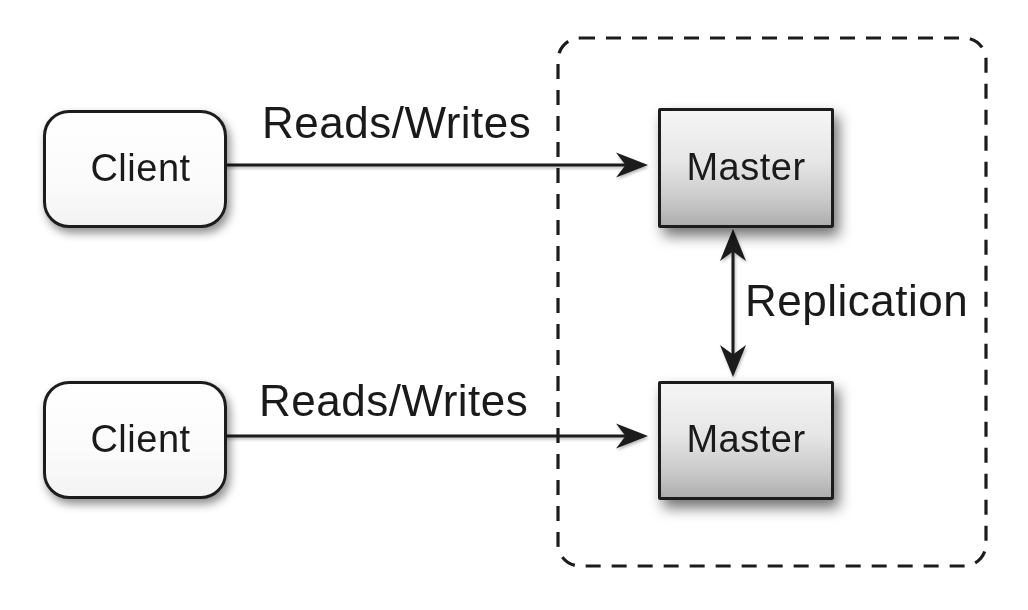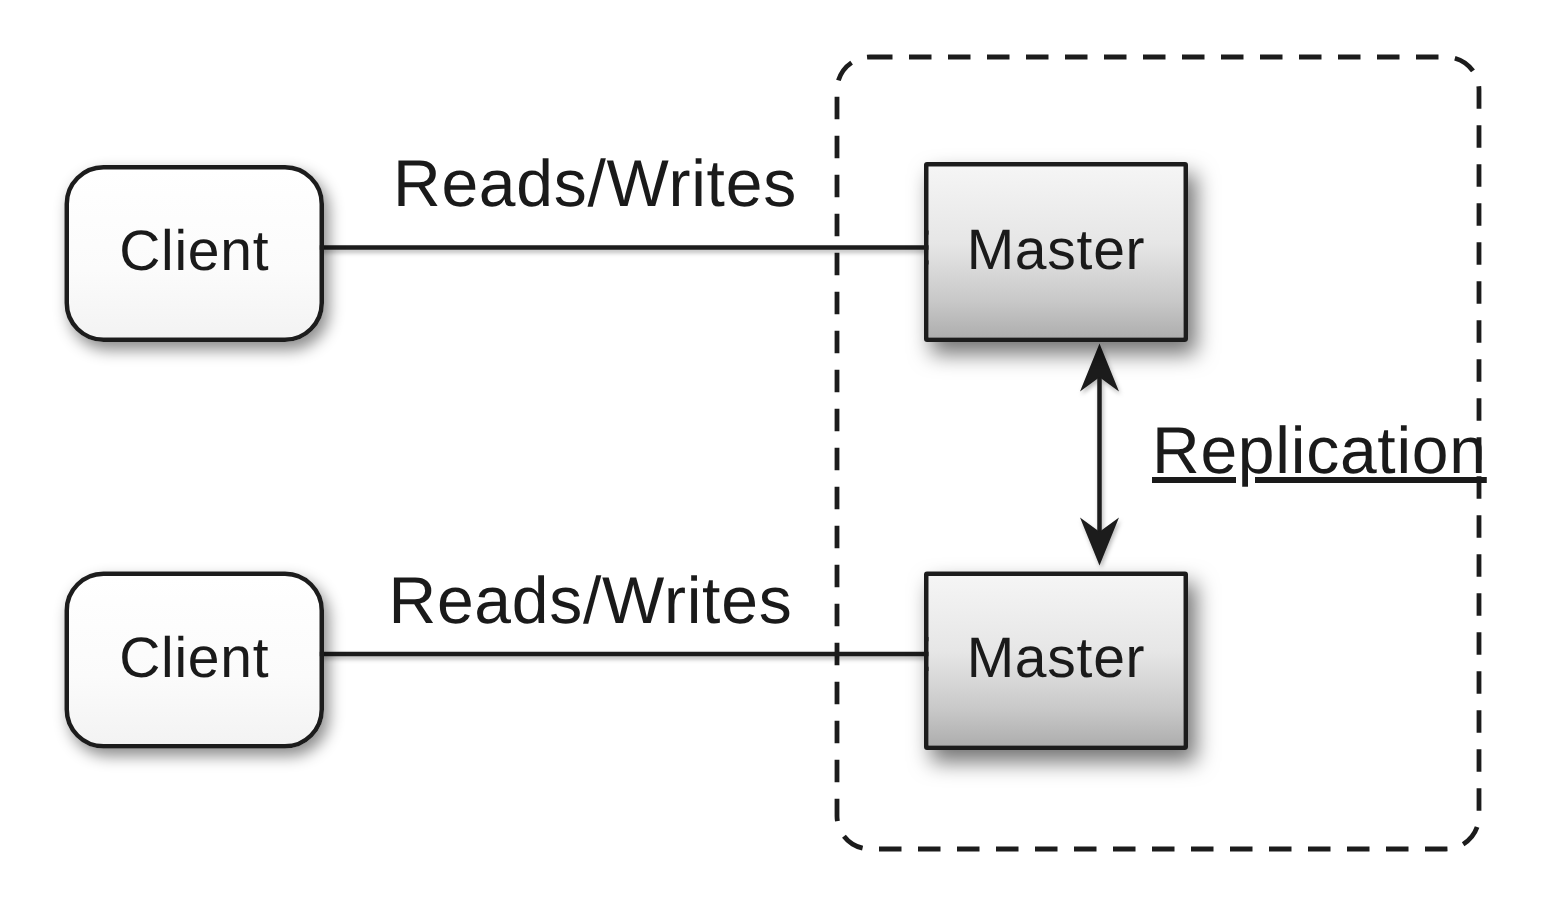--- a/index.html
+++ b/index.html
@@ -37,45 +37,46 @@
     letter-spacing: 0.5px;
   }
   .node span { transform: translateY(-1px); }
   .client {
     left: 43px;
     width: 167px;
     height: 112px;
     border-radius: 26px;
     background: linear-gradient(180deg, #ffffff 0%, #fbfbfb 60%, #f3f3f3 100%);
     box-shadow: 3px 5px 10px rgba(0,0,0,0.45);
+    padding-left: 11px;
   }
   .client.top { top: 110px; }
   .client.bottom { top: 381px; }
   .master {
-    left: 616px;
+    left: 658px;
     width: 170px;
     height: 114px;
     border-radius: 2px;
     background: linear-gradient(180deg, #f5f5f5 0%, #e6e6e6 45%, #c9c9c9 78%, #aeaeae 100%);
     box-shadow: 5px 8px 14px rgba(0,0,0,0.55);
     text-align: right;
   }
   .master.top { top: 108px; }
   .master.bottom { top: 381px; height: 113px; }
   .edge-label {
     position: absolute;
     z-index: 2;
     font-size: 44px;
     line-height: 1.05;
     white-space: nowrap;
     letter-spacing: 0.5px;
   }
   #lbl-rw-top { left: 262px; top: 100px; }
   #lbl-rw-bottom { left: 259px; top: 378px; }
-  #lbl-replication { left: 768px; top: 278px; text-decoration: underline; }
+  #lbl-replication { left: 745px; top: 278px; }
 </style>
 </head>
 <body>
 
 <div class="canvas">
 
   <svg class="edges-layer" viewBox="0 0 1028 610" xmlns="http://www.w3.org/2000/svg">
 
     <rect x="558" y="38" width="428" height="528" rx="22" fill="none" stroke="#1c1c1c" stroke-width="3.2" stroke-dasharray="15 11"></rect>
 

